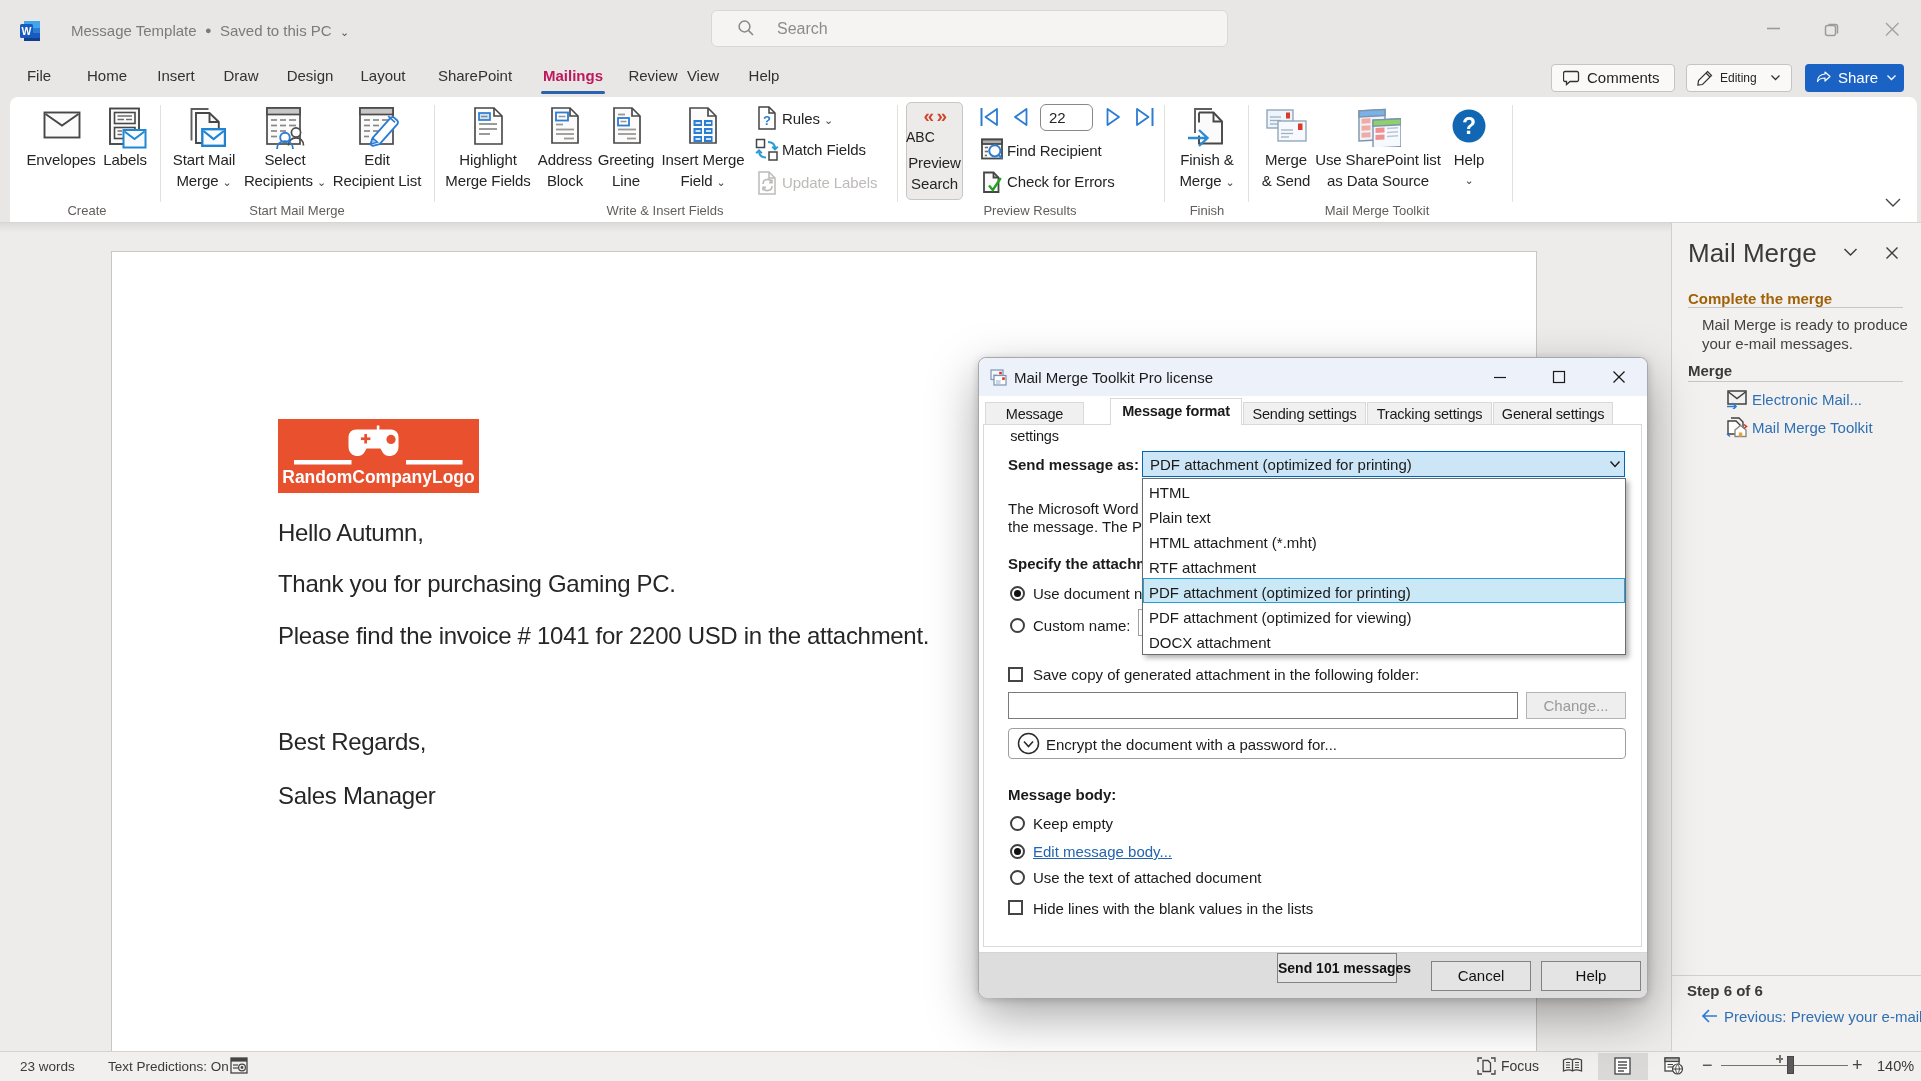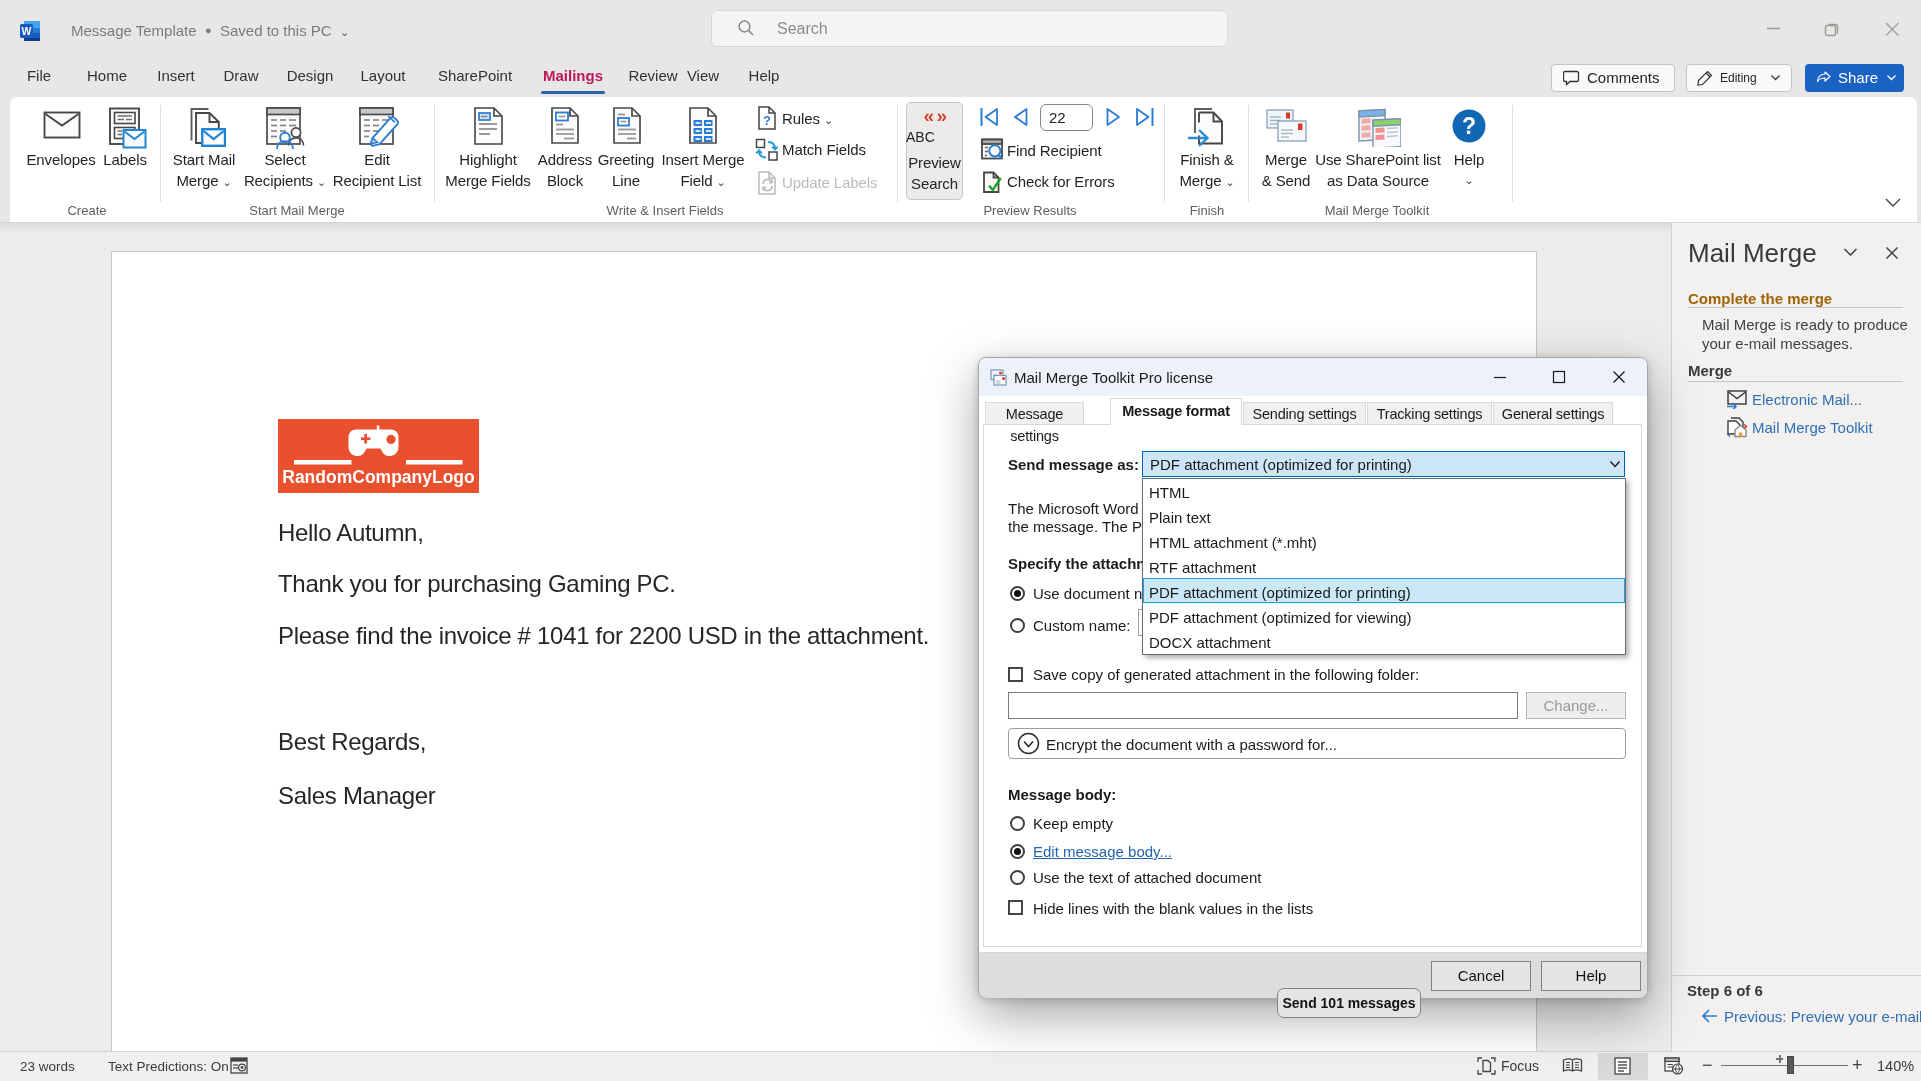--- a/index.html
+++ b/index.html
@@ -668,16 +668,16 @@
  <div class="radio" style="left:31px;top:458px;"></div>
  <div class="dlbl" style="left:54px;top:457px;">Keep empty</div>
  <div class="radio sel" style="left:31px;top:486px;"></div>
  <div class="dlbl" style="left:54px;top:485px;color:#2565ae;text-decoration:underline;">Edit message body...</div>
  <div class="radio" style="left:31px;top:512px;"></div>
  <div class="dlbl" style="left:54px;top:511px;">Use the text of attached document</div>
  <div class="cbox" style="left:29px;top:542px;"></div>
  <div class="dlbl" style="left:54px;top:542px;">Hide lines with the blank values in the lists</div>
 
  <div class="a" style="left:0;top:594px;width:668px;height:45px;background:#dedddd;border-radius:0 0 8px 8px;border-top:1px solid #d6d5d5;"></div>
- <div class="w32btn" style="left:298px;top:630px;width:144px;height:30px;line-height:28px;font-weight:bold;font-size:14px;white-space:nowrap;border-radius:7px;">Send 101 messages</div>
+ <div class="w32btn" style="left:298px;top:595px;width:120px;height:30px;line-height:28px;font-weight:bold;font-size:14px;white-space:nowrap;">Send 101 messages</div>
  <div class="w32btn" style="left:452px;top:603px;width:100px;height:30px;line-height:28px;">Cancel</div>
  <div class="w32btn" style="left:562px;top:603px;width:100px;height:30px;line-height:28px;">Help</div>
 </div>
 
 </body></html>

